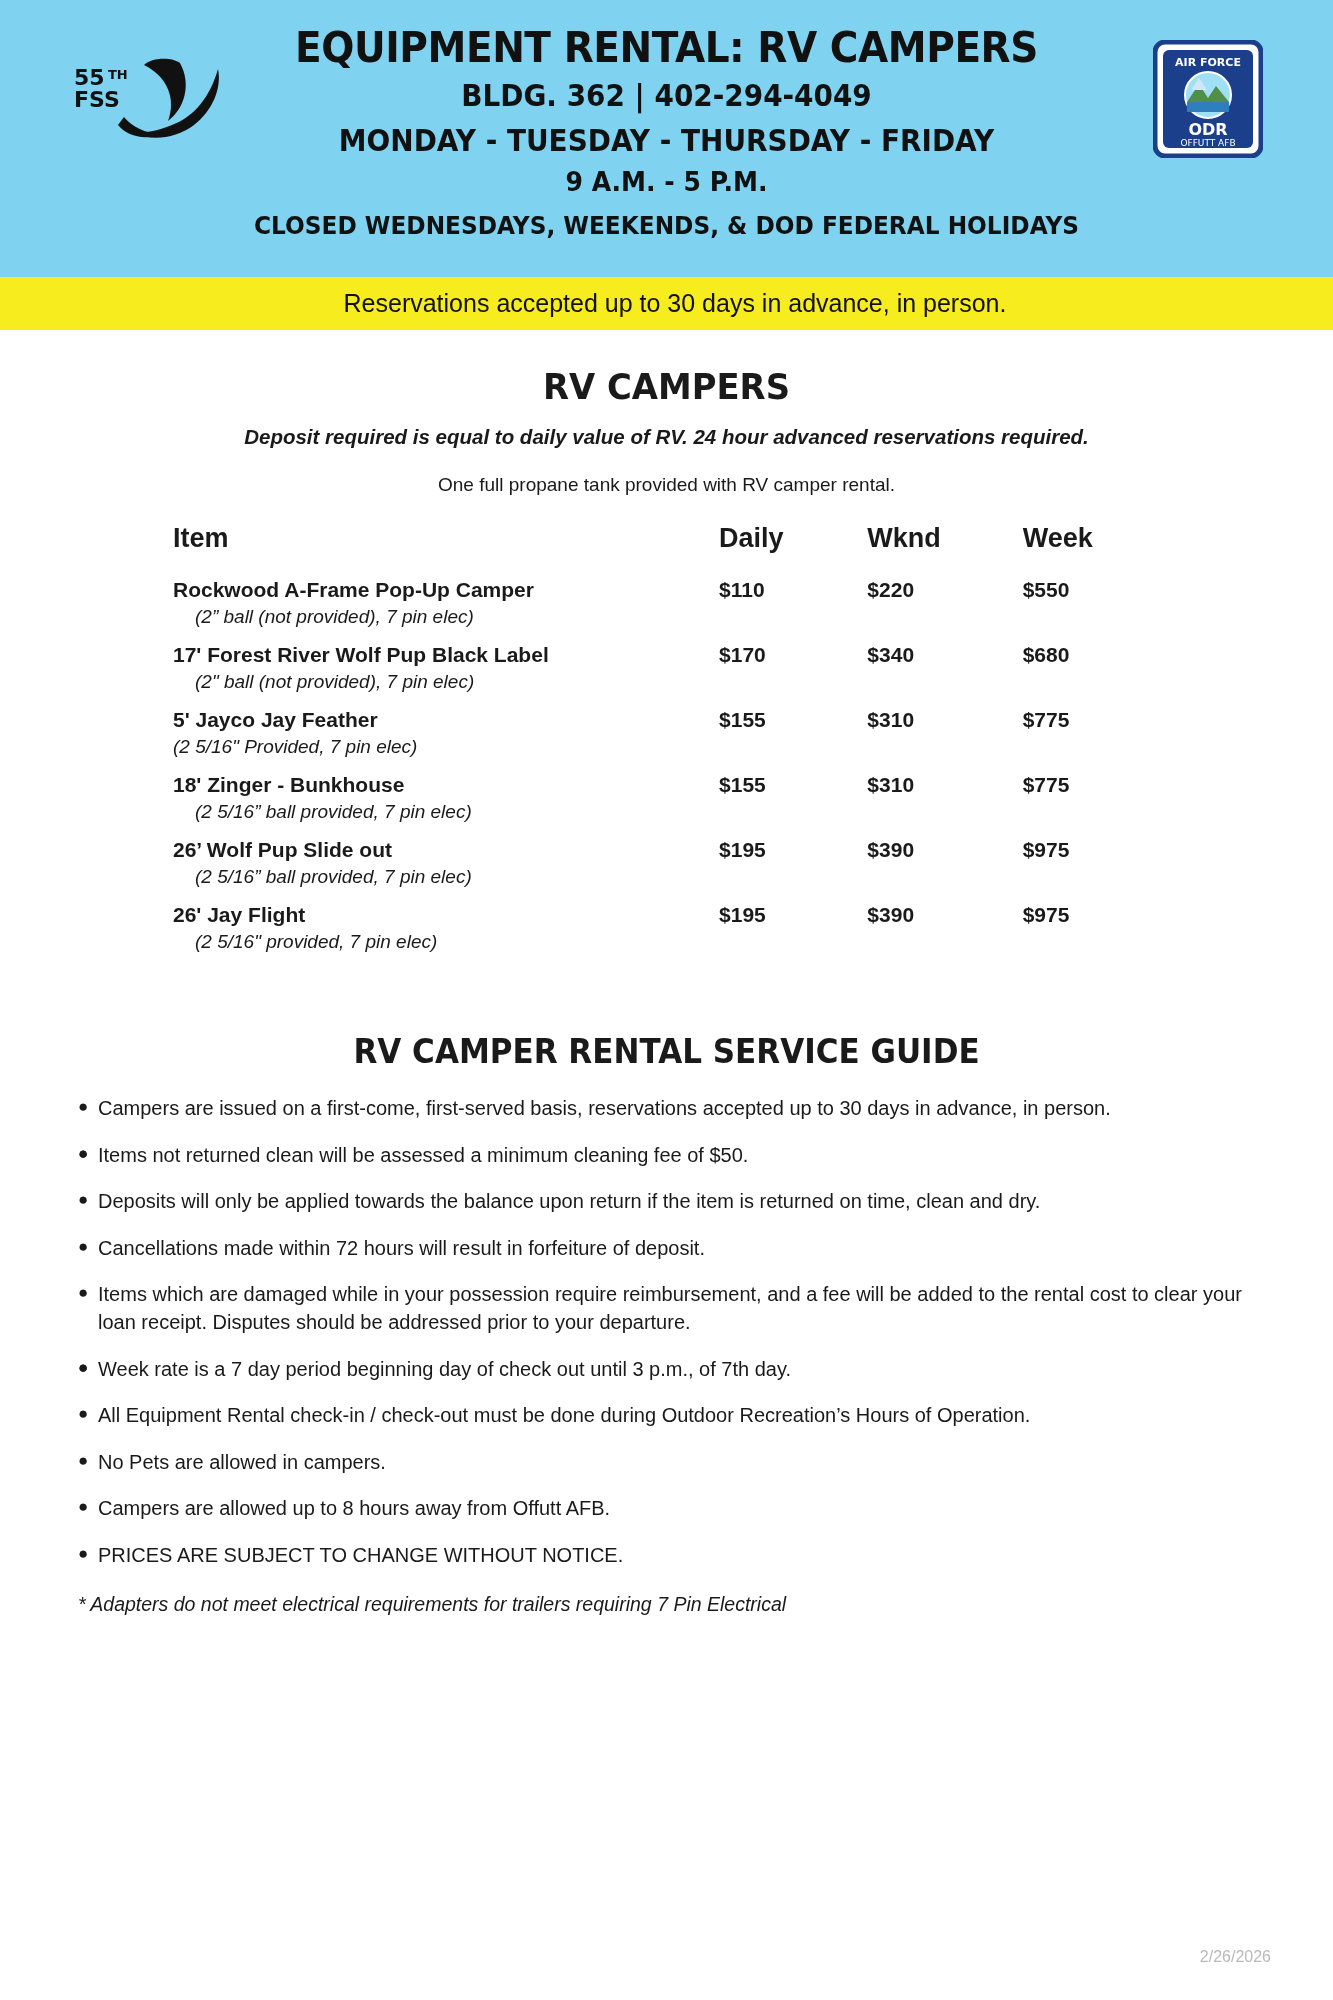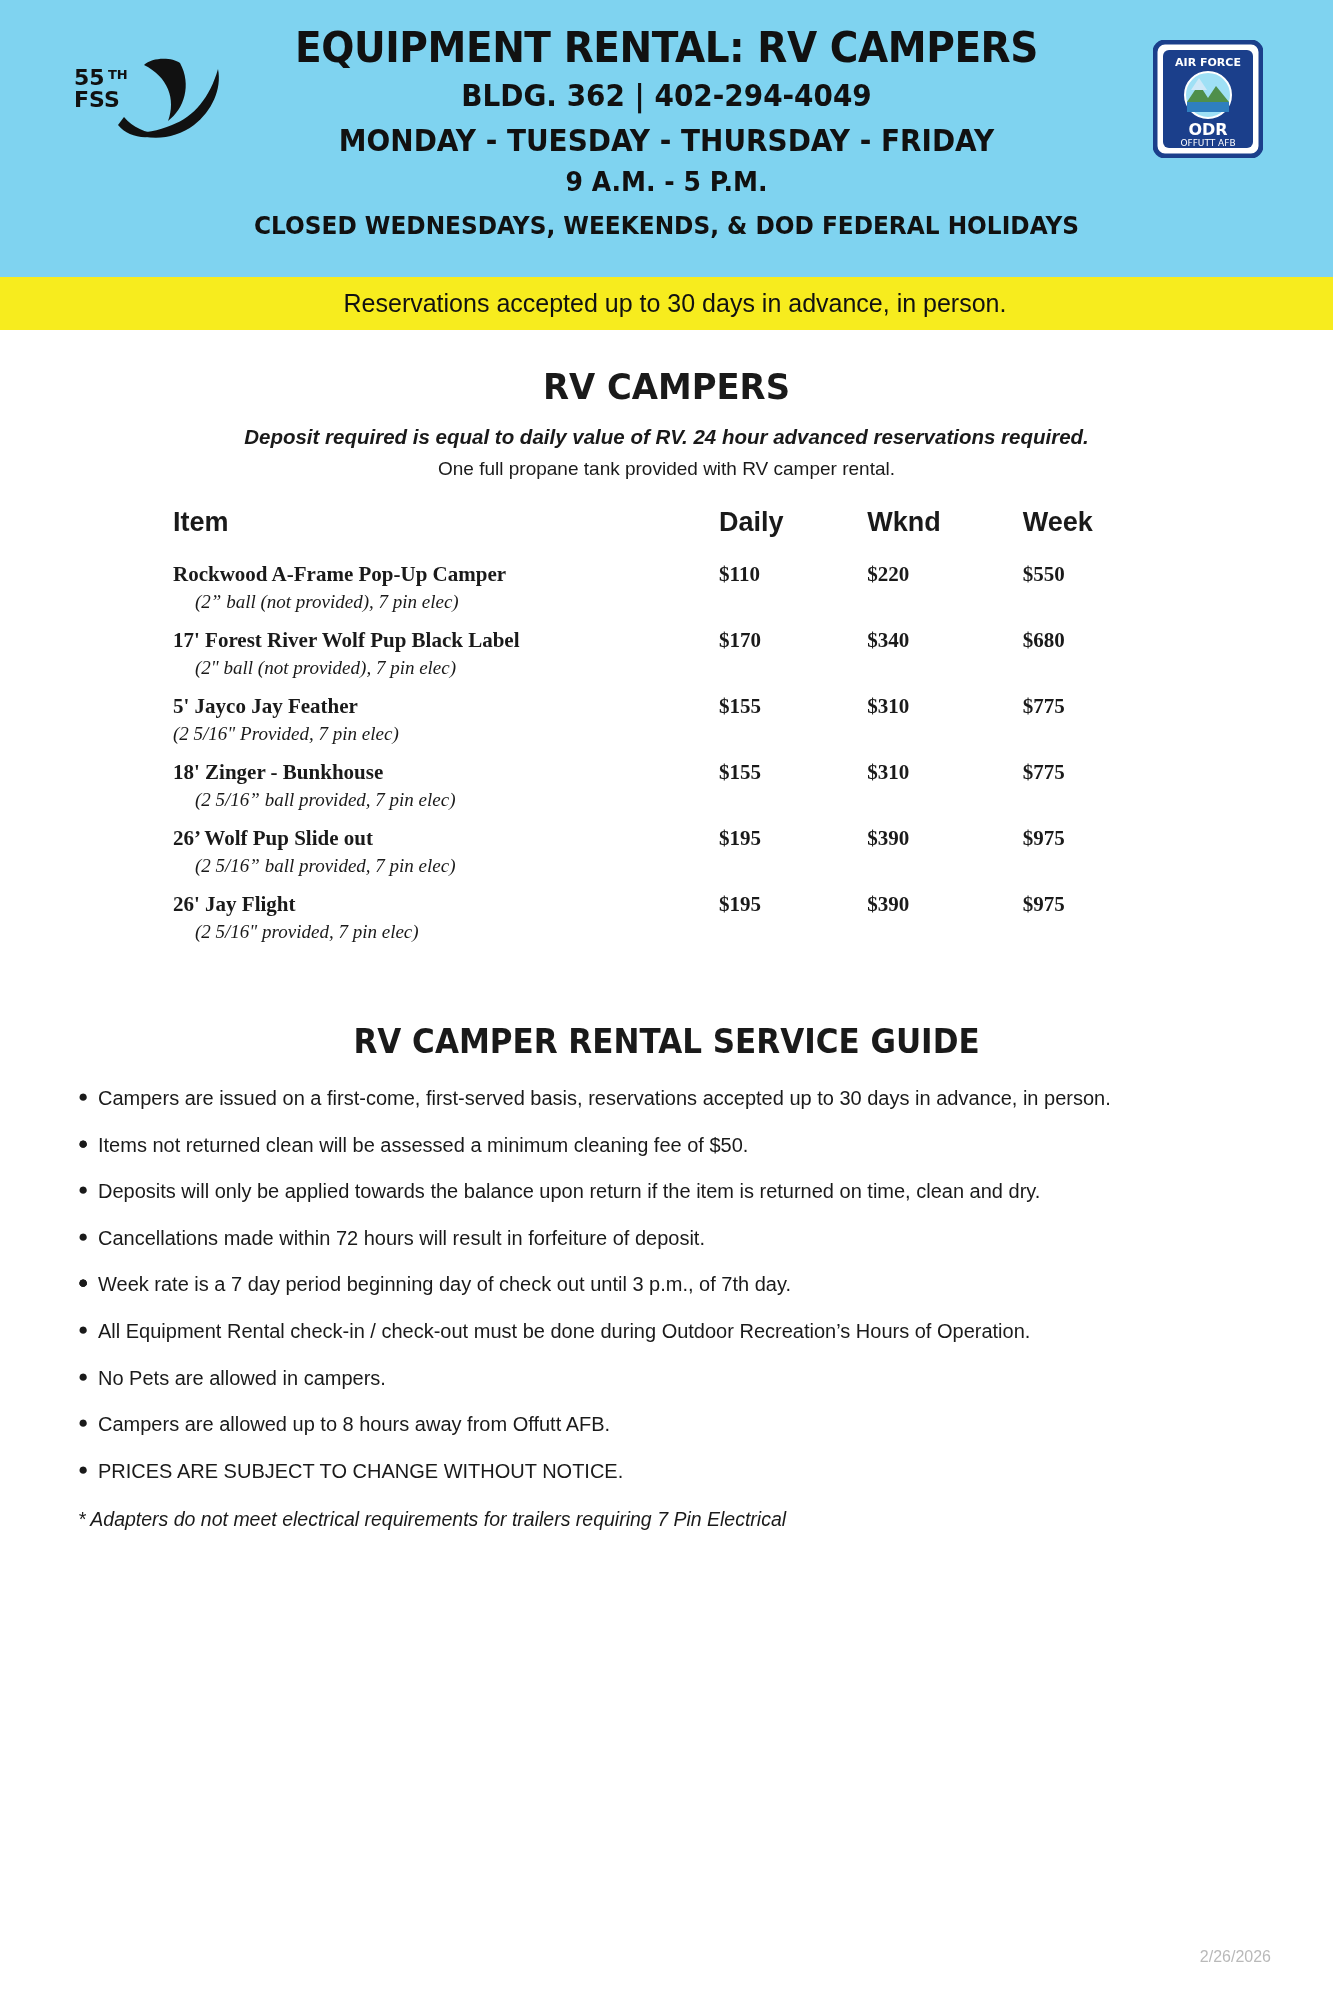--- a/index.html
+++ b/index.html
@@ -121,21 +121,21 @@
   .deposit-note {
     text-align: center;
     font-weight: bold;
     font-style: italic;
     font-size: 20.5px;
     margin-top: 18px;
   }
   .propane-note {
     text-align: center;
     font-size: 19px;
-    margin-top: 9px;
+    margin-top: 25px;
   }
 
   
   table.price {
     margin: 26px 0 0 172px;
     border-collapse: collapse;
     width: 1000px;
   }
   table.price th {
     text-align: left;
@@ -146,21 +146,20 @@
   }
   th.c-item { width: 545px; }
   th.c-daily { width: 148px; }
   th.c-wknd { width: 155px; }
   th.c-week { width: 150px; }
 
   table.price td {
     vertical-align: top;
     padding-top: 14px;
     font-size: 21px;
-    font-family: Liberation Serif, serif;
   }
   td.name {
     font-weight: bold;
   }
   td.name .sub {
     display: block;
     font-weight: normal;
     font-style: italic;
     font-size: 19px;
     margin-top: 4px;
@@ -330,21 +329,21 @@
   </table>
 
   <div class="guide-title">RV CAMPER RENTAL SERVICE GUIDE</div>
 
   <ul class="guide">
     <li><span class="bullet">●</span><span>Campers are issued on a first-come, first-served basis, reservations accepted up to 30 days in advance, in person.</span></li>
     <li><span class="bullet">●</span></li>
     <li><span class="bullet">●</span><span>Items not returned clean will be assessed a minimum cleaning fee of $50.</span></li>
     <li><span class="bullet">●</span><span>Deposits will only be applied towards the balance upon return if the item is returned on time, clean and dry.</span></li>
     <li><span class="bullet">●</span><span>Cancellations made within 72 hours will result in forfeiture of deposit.</span></li>
-    <li><span class="bullet">●</span></li>
+    <li><span class="bullet">●</span><span>Items which are damaged while in your possession require reimbursement, and a fee will be added to the rental cost to clear your loan receipt. Disputes should be addressed prior to your departure.</span></li>
     <li><span class="bullet">●</span></li>
     <li><span class="bullet">●</span><span>Week rate is a 7 day period beginning day of check out until 3 p.m., of 7th day.</span></li>
     <li><span class="bullet">●</span><span>All Equipment Rental check-in / check-out must be done during Outdoor Recreation’s Hours of Operation.</span></li>
     <li><span class="bullet">●</span><span>No Pets are allowed in campers.</span></li>
     <li><span class="bullet">●</span><span>Campers are allowed up to 8 hours away from Offutt AFB.</span></li>
     <li><span class="bullet">●</span><span>PRICES ARE SUBJECT TO CHANGE WITHOUT NOTICE.</span></li>
   </ul>
 
   <div class="footnote">* Adapters do not meet electrical requirements for trailers requiring 7 Pin Electrical</div>
 </div>

